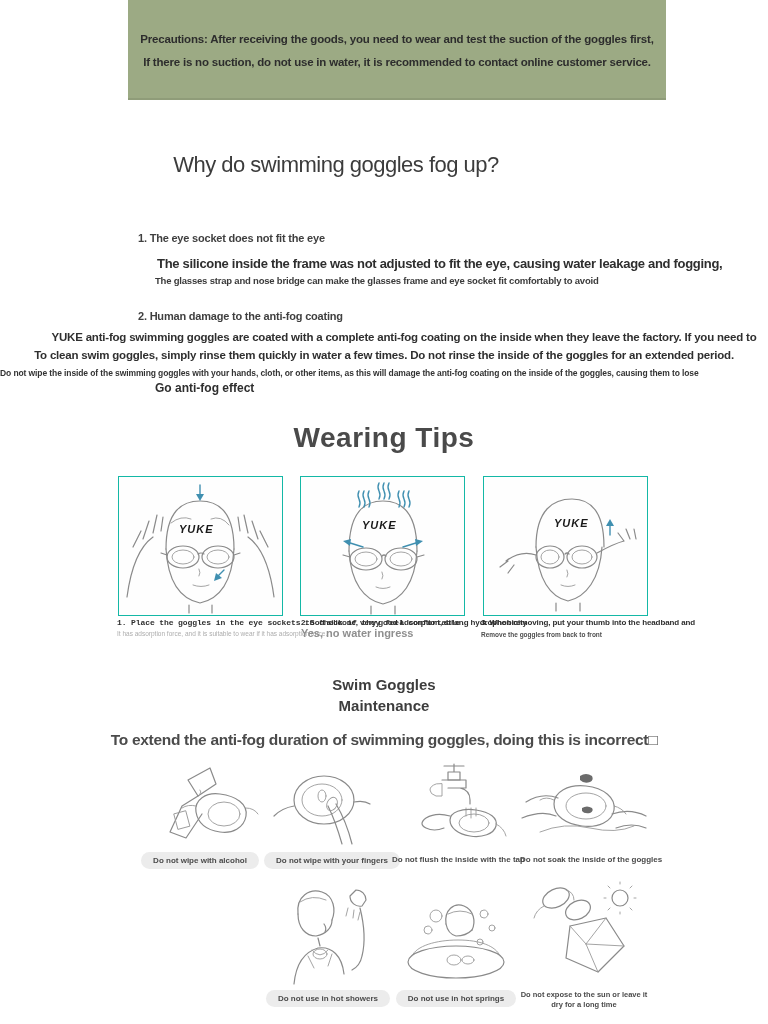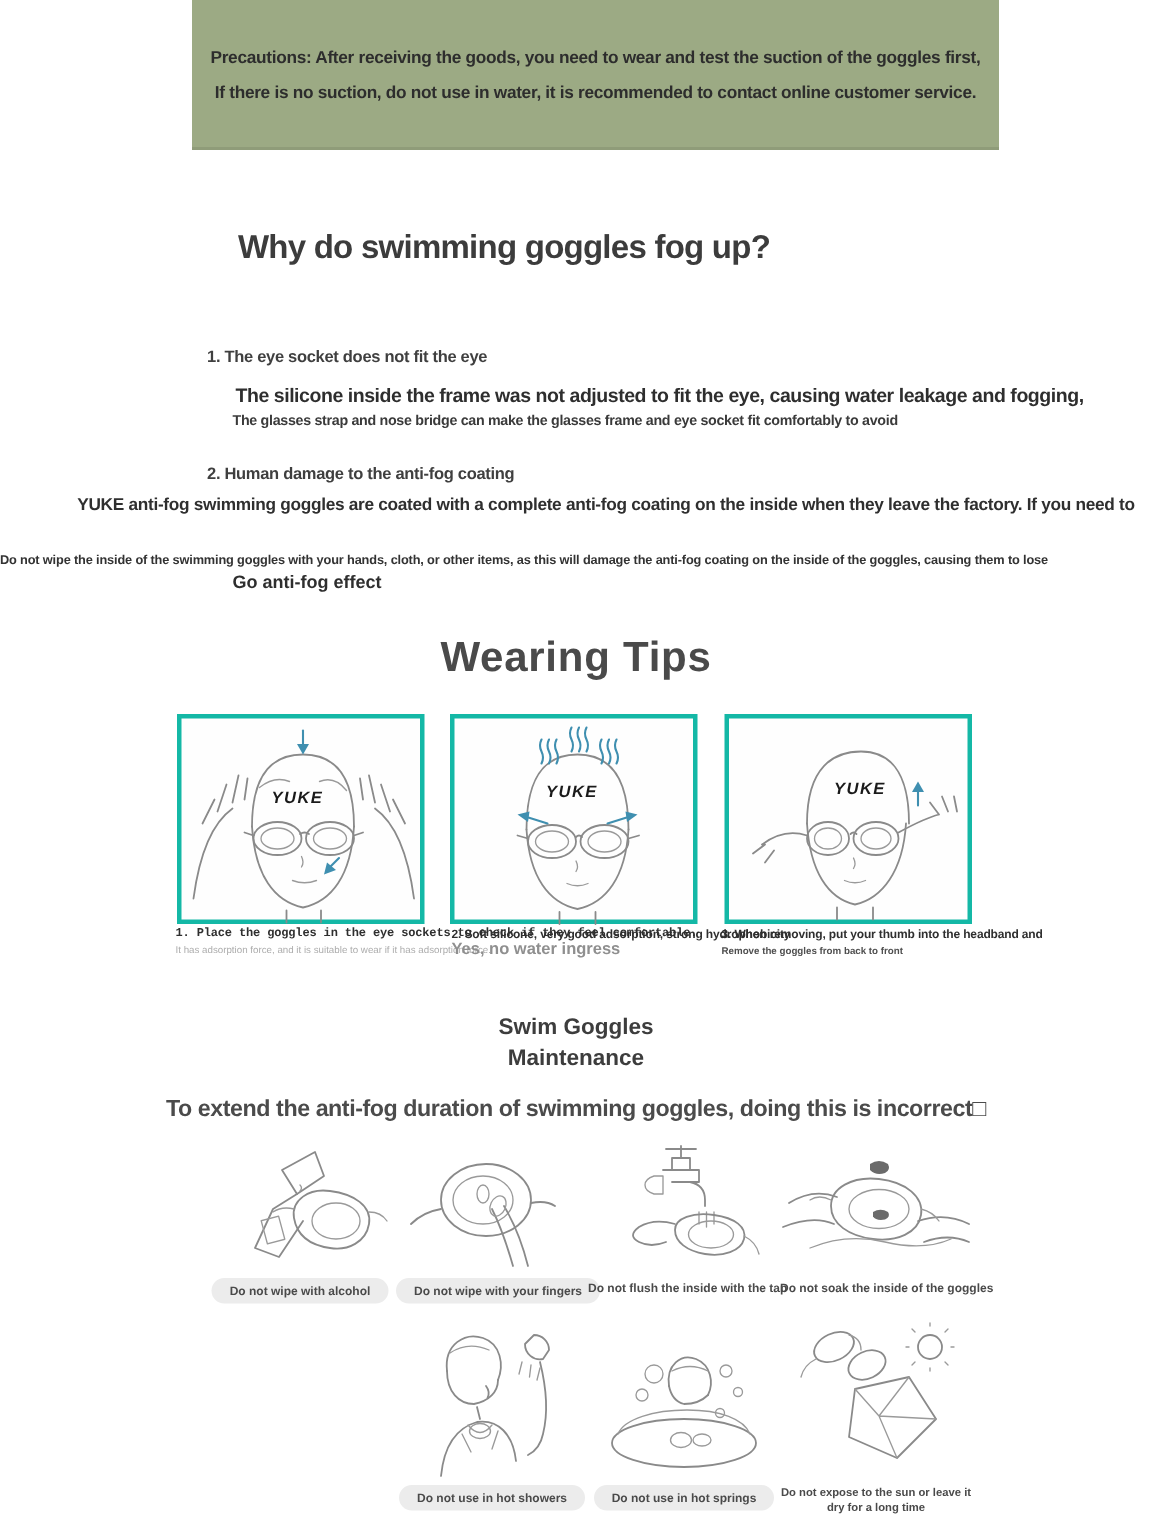--- a/index.html
+++ b/index.html
@@ -7,36 +7,36 @@
   .page{position:relative;width:768px;height:1024px;overflow:hidden;background:#fff;}
 
   
   .banner{position:absolute;left:128px;top:0;width:538px;height:100px;background:#9caa84;
           display:flex;flex-direction:column;justify-content:center;align-items:center;gap:11px;
           box-shadow:inset 0 -2px 0 rgba(0,0,0,0.08);}
   .banner p{margin:0;font-size:11.5px;font-weight:bold;color:#2d2d2d;letter-spacing:-0.2px;white-space:nowrap;}
 
   
   .h1{position:absolute;top:152px;left:0;width:672px;text-align:center;
-      font-size:22px;font-weight:bold;color:#3c3c3c;letter-spacing:-0.5px;}
+      font-size:22px;font-weight:normal;color:#3c3c3c;letter-spacing:-0.5px;}
   .reason-head{position:absolute;left:138px;font-size:11px;font-weight:bold;color:#3f3f3f;letter-spacing:-0.2px;}
   .r1-head{top:232px;}
   .r1-bold{position:absolute;top:256px;left:157px;font-size:13px;font-weight:bold;color:#2e2e2e;letter-spacing:-0.3px;white-space:nowrap;}
   .r1-small{position:absolute;top:275px;left:155px;font-size:9.5px;font-weight:bold;color:#3a3a3a;letter-spacing:-0.2px;white-space:nowrap;}
   .r2-head{top:310px;}
   .r2-line{position:absolute;left:0;width:768px;text-align:center;font-size:11.5px;font-weight:bold;color:#2f2f2f;letter-spacing:-0.2px;white-space:nowrap;}
   .r2-l1{top:331px;padding-left:20px;}
   .r2-l2{top:349px;}
   .r2-small{position:absolute;top:368px;left:0;width:664px;text-align:center;font-size:8.5px;font-weight:bold;color:#333;letter-spacing:-0.1px;white-space:nowrap;}
   .r2-tail{position:absolute;top:381px;left:155px;font-size:12px;font-weight:bold;color:#2e2e2e;}
 
   
   .h2{position:absolute;top:422px;left:0;width:768px;text-align:center;
       font-size:28px;font-weight:bold;color:#4a4a4a;letter-spacing:0.5px;}
-  .tip-card{position:absolute;top:476px;width:165px;height:140px;background:#fefefe;border:3px solid #14b8a6;box-sizing:border-box;}
+  .tip-card{position:absolute;top:476px;width:165px;height:140px;background:#fefefe;border:1px solid #14b8a6;box-sizing:border-box;}
   .tip1{left:118px;} .tip2{left:300px;} .tip3{left:483px;}
   .tip-cap{position:absolute;font-weight:bold;color:#2f2f2f;font-size:8px;letter-spacing:-0.1px;white-space:nowrap;}
   .tip1-cap{top:618px;left:117px;font-family:Liberation Mono, monospace;}
   .tip2-cap{top:618px;left:301px;}
   .tip3-cap{top:618px;left:481px;}
   .tip1-sub{position:absolute;top:630px;left:117px;font-size:6.5px;color:#adadad;white-space:nowrap;}
   .tip2-sub{position:absolute;top:627px;left:301px;font-size:11px;color:#8f8f8f;white-space:nowrap;font-weight:bold;}
   .tip3-sub{position:absolute;top:631px;left:481px;font-size:6.5px;color:#4f4f4f;font-weight:bold;white-space:nowrap;}
 
   
@@ -69,20 +69,21 @@
   </div>
 
   <div class="h1">Why do swimming goggles fog up?</div>
 
   <div class="reason-head r1-head">1. The eye socket does not fit the eye</div>
   <div class="r1-bold">The silicone inside the frame was not adjusted to fit the eye, causing water leakage and fogging,</div>
   <div class="r1-small">The glasses strap and nose bridge can make the glasses frame and eye socket fit comfortably to avoid</div>
 
   <div class="reason-head r2-head">2. Human damage to the anti-fog coating</div>
   <div class="r2-line r2-l1">YUKE anti-fog swimming goggles are coated with a complete anti-fog coating on the inside when they leave the factory. If you need to</div>
+  <div class="r2-line r2-l2">To clean swim goggles, simply rinse them quickly in water a few times. Do not rinse the inside of the goggles for an extended period.</div>
   <div class="r2-small">Do not wipe the inside of the swimming goggles with your hands, cloth, or other items, as this will damage the anti-fog coating on the inside of the goggles, causing them to lose</div>
   <div class="r2-tail">Go anti-fog effect</div>
 
   <div class="h2">Wearing Tips</div>
 
   <div class="tip-card tip1">
     <svg width="163" height="138" viewBox="0 0 163 138">
       <g class="sk">
 
         <path d="M8,120 C12,90 20,70 34,60 M14,70 l8,-16 M24,62 l6,-18 M34,56 l4,-18 M42,54 l2,-14"></path>

